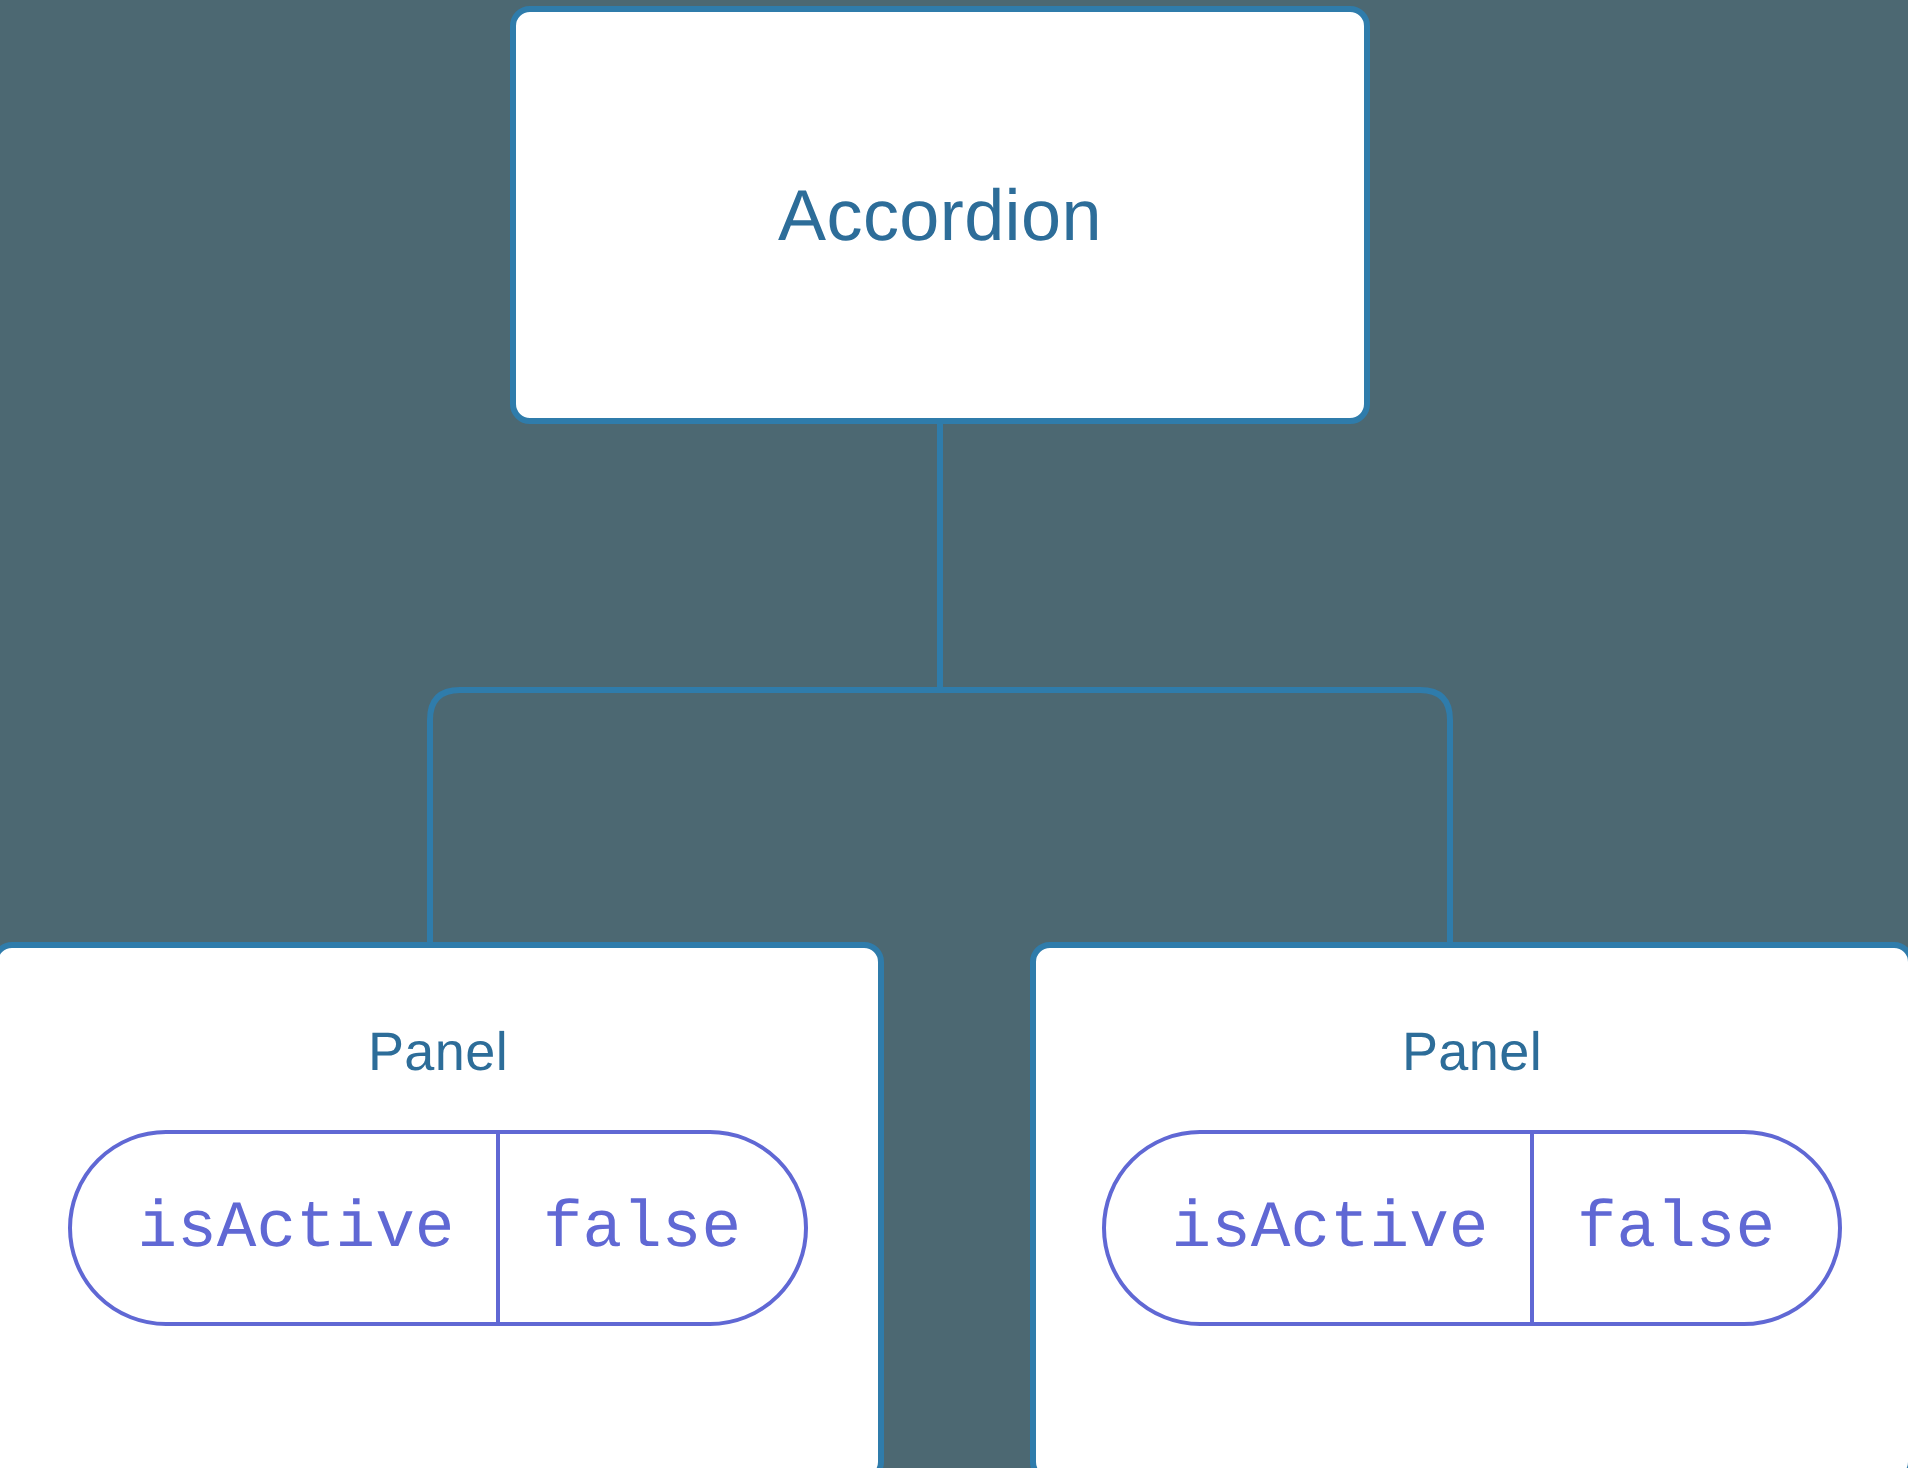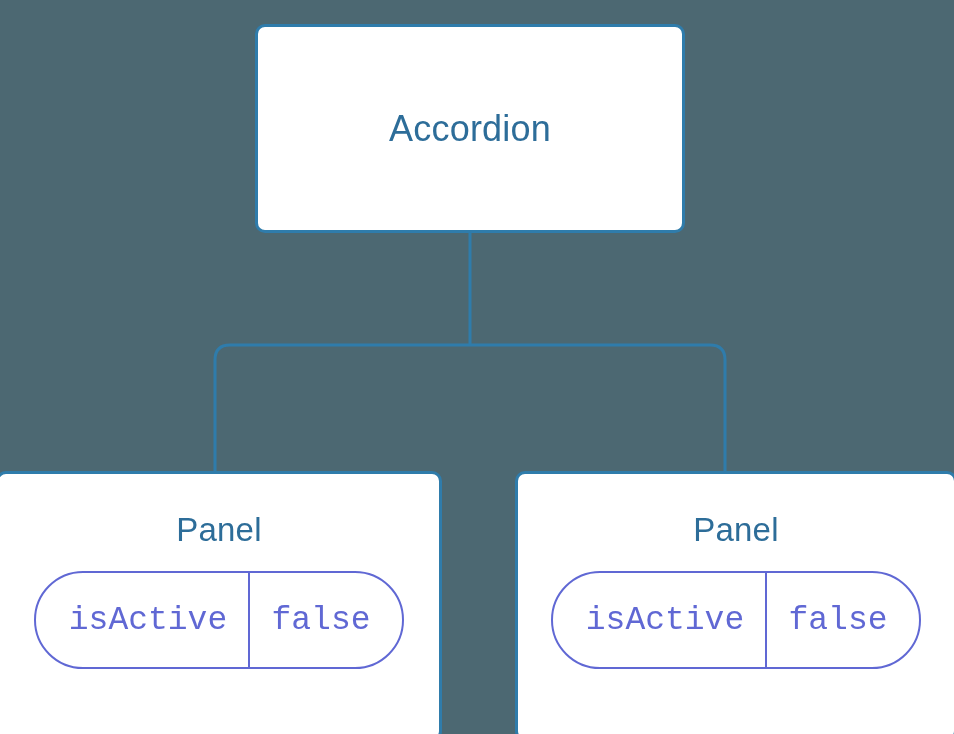--- a/index.html
+++ b/index.html
@@ -41,21 +41,20 @@
     flex-direction: column;
     align-items: center;
   }
 
   .node-root {
     left: 255px;
     top: 3px;
     width: 430px;
     height: 209px;
     justify-content: center;
-    margin-top: 21px;
   }
 
   .node-child-left {
     left: -4px;
     top: 471px;
     width: 446px;
     height: 270px;
     padding-top: 39px;
   }
 
@@ -71,21 +70,21 @@
     color: #2d6d99;
     font-size: 36px;
     font-weight: 400;
     letter-spacing: 0.2px;
     line-height: 1;
     white-space: nowrap;
   }
 
   .node-child-left .node-title,
   .node-child-right .node-title {
-    font-size: 33px;
+    font-size: 27px;
   }
 
   
   .prop-pill {
     margin-top: 25px;
     display: flex;
     align-items: stretch;
     border: 2px solid #6068d4;
     border-radius: 999px;
     height: 98px;

